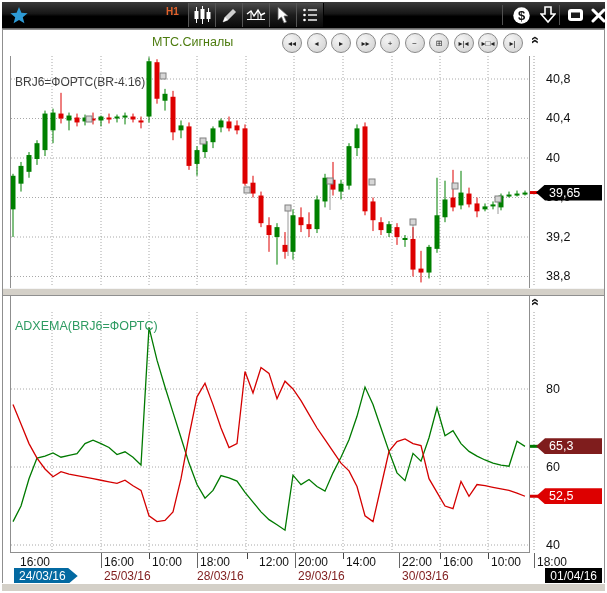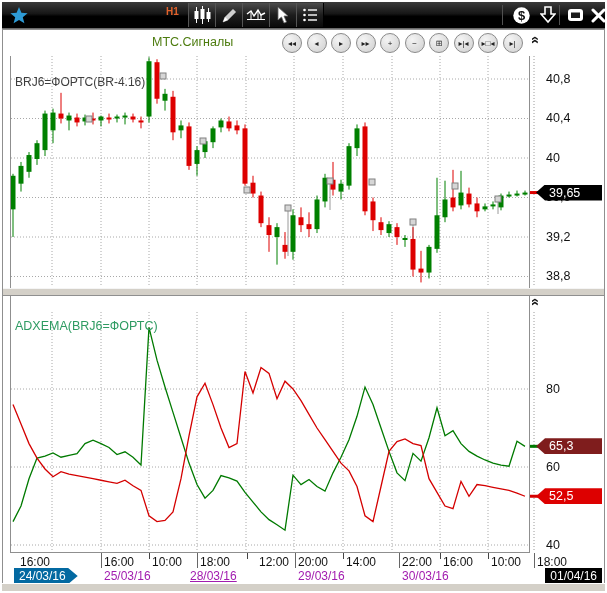--- a/index.html
+++ b/index.html
@@ -29,21 +29,21 @@
     color:#222;font-size:8px;line-height:19px;text-align:center;box-sizing:border-box;cursor:default;}
   .collapse{position:absolute;width:16px;height:16px;font-size:14px;font-weight:bold;color:#111;
     text-align:center;line-height:16px;transform:rotate(90deg);cursor:default;}
   
   .axlabel{position:absolute;left:546px;font-size:12.5px;color:#111;}
   .tag{position:absolute;left:536px;width:66px;height:16px;color:#fff;font-size:12.5px;
     line-height:16px;padding-left:13px;box-sizing:border-box;
     clip-path:polygon(0 50%,9px 0,100% 0,100% 100%,9px 100%);}
   
   .t-time{position:absolute;top:555px;font-size:12px;color:#111;}
-  .t-date{position:absolute;top:569px;font-size:12px;color:#a21caf;}
+  .t-date{position:absolute;top:569px;font-size:12px;color:#7f1d1d;}
   .t-tick{position:absolute;top:553px;width:1px;background:#444;}
   #date-tag-start{left:14px;top:568px;background:#0369a1;color:#fff;font-size:12px;
     padding:1px 12px 1px 5px;clip-path:polygon(0 0,85% 0,100% 50%,85% 100%,0 100%);}
   #date-tag-end{right:5px;top:568px;background:#000;color:#fff;font-size:12px;padding:1px 5px;}
   
   .pb{background:#8f8f8f;}
   #divider{left:3px;top:288px;right:3px;height:6px;background:#D4D0C8;
     border-top:1px solid #f5f5f5;border-bottom:1px solid #8f8f8f;}
   svg text{font-family:"Liberation Sans",sans-serif;}
 </style>
@@ -356,21 +356,21 @@
     <span class="t-time" style="left: 152px;">10:00</span>
     <span class="t-time" style="left: 200px;">18:00</span>
     <span class="t-time" style="left: 250px; margin-left: 9px;">12:00</span>
     <span class="t-time" style="left: 298px;">20:00</span>
     <span class="t-time" style="left: 346px;">14:00</span>
     <span class="t-time" style="left: 402px;">22:00</span>
     <span class="t-time" style="left: 443px;">16:00</span>
     <span class="t-time" style="left: 491px;">10:00</span>
     <span class="t-time" style="left: 537px;">18:00</span>
     <span class="t-date" style="left: 104px;">25/03/16</span>
-    <span class="t-date" style="left: 190px; text-decoration: underline;">28/03/16</span>
+    <span class="t-date" style="left: 197px;">28/03/16</span>
     <span class="t-date" style="left: 298px;">29/03/16</span>
     <span class="t-date" style="left: 402px;">30/03/16</span>
     <div class="t-tick" style="left: 101px; height: 6px;"></div>
     <div class="t-tick" style="left: 149px; height: 6px;"></div>
     <div class="t-tick" style="left: 197px; height: 6px;"></div>
     <div class="t-tick" style="left: 247px; height: 6px;"></div>
     <div class="t-tick" style="left: 295px; height: 6px;"></div>
     <div class="t-tick" style="left: 343px; height: 6px;"></div>
     <div class="t-tick" style="left: 399px; height: 6px;"></div>
     <div class="t-tick" style="left: 440px; height: 6px;"></div>

